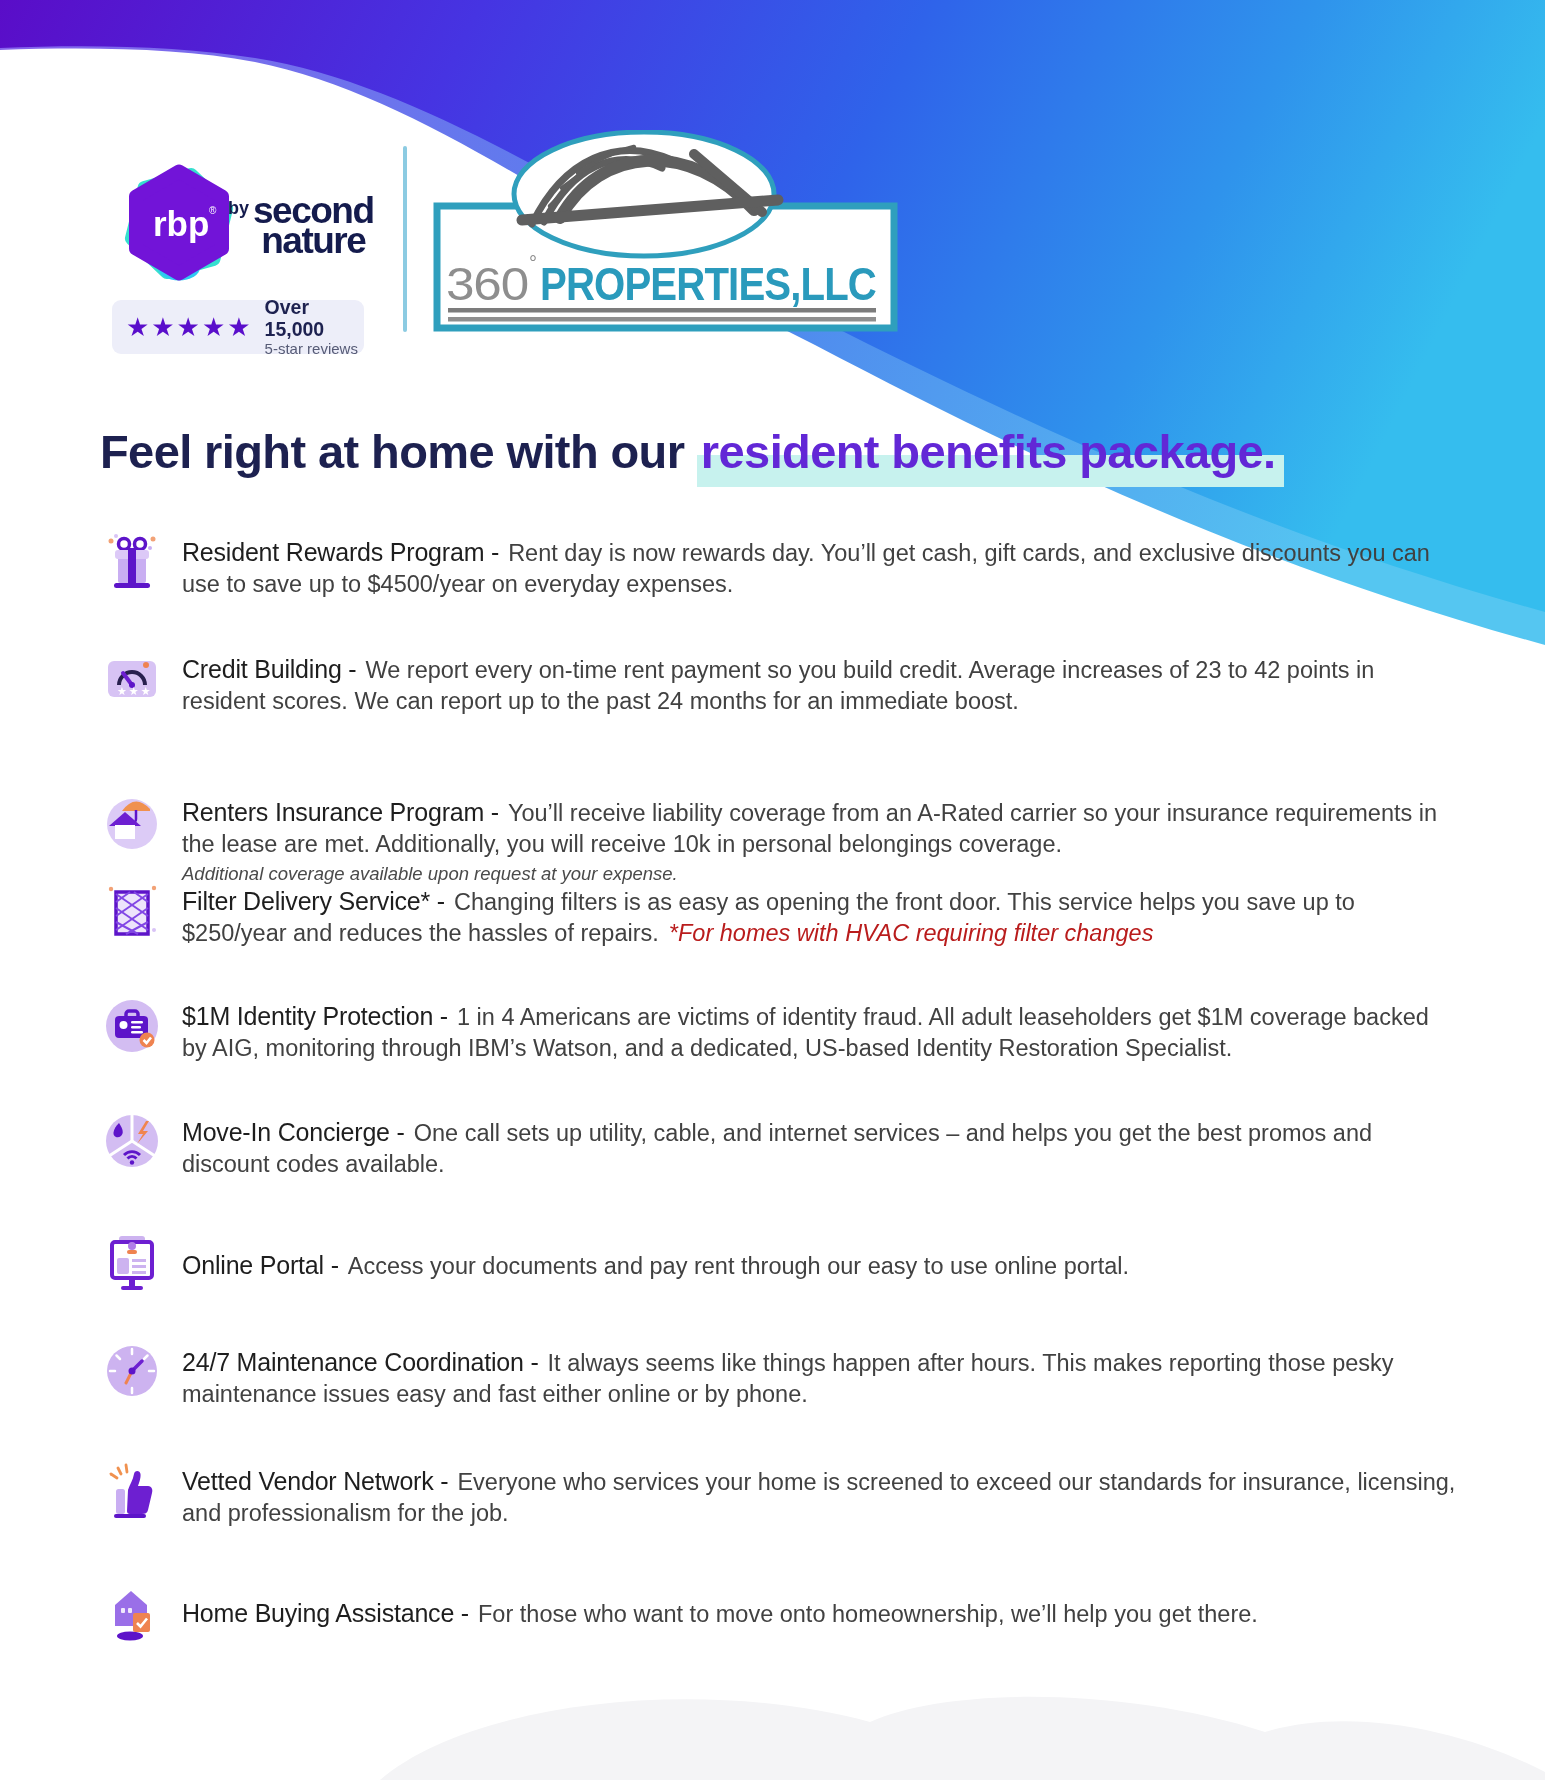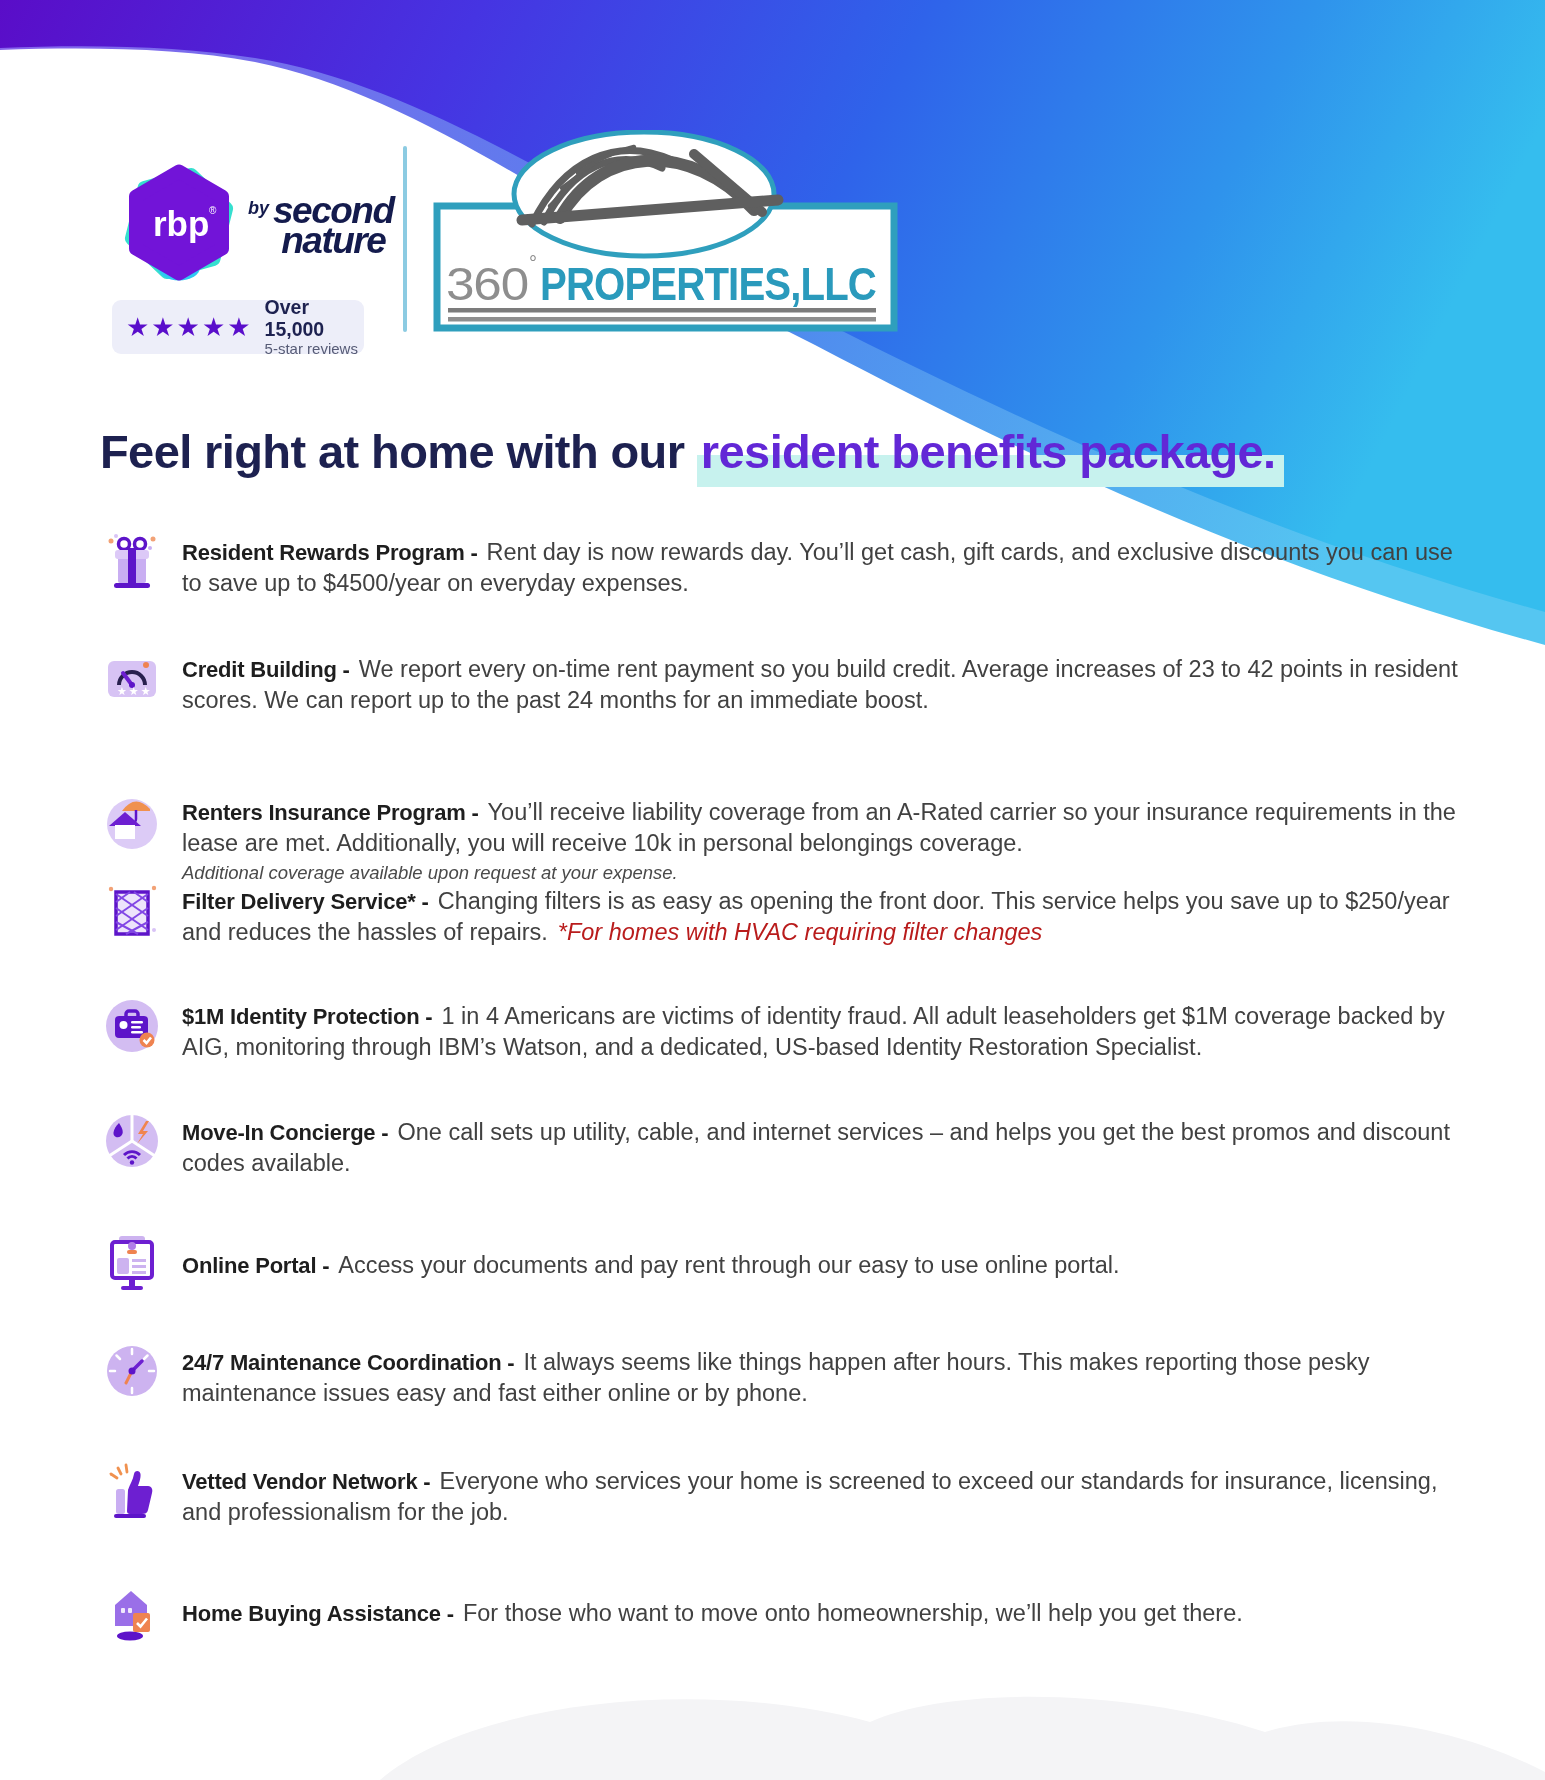--- a/index.html
+++ b/index.html
@@ -8,21 +8,21 @@
   .page { position:relative; width:1545px; height:1780px; background:#fff; }
 
   
   .top-wave { position:absolute; top:0; left:0; width:1545px; height:660px; }
 
   
   .bottom-wave { position:absolute; bottom:0; left:0; width:1545px; height:120px; }
 
   
   .rbp-logo   { position:absolute; left:122px; top:158px; width:115px; height:128px; }
-  .byline     { position:absolute; left:248px; top:196px; display:flex; color:#141b4d;font-style:italic; }
+  .byline     { position:absolute; left:228px; top:196px; display:flex; color:#141b4d; }
   .byline .by { font-size:18px; font-weight:600; margin:2px 4px 0 0; }
   .byline .brand { display:flex; flex-direction:column; align-items:center;
                    font-weight:800; font-size:37px; line-height:0.82; letter-spacing:-1.5px; }
   .badge { position:absolute; left:112px; top:300px; width:252px; height:54px;
            background:#edeef9; border-radius:9px; display:flex; align-items:center;
            padding:0 0 0 14px; box-sizing:border-box; }
   .badge .stars { font-family:"DejaVu Sans", sans-serif; color:#5a0ecb;
                   font-size:26px; letter-spacing:2px; line-height:1; }
   .badge .txt { margin-left:12px; display:flex; flex-direction:column; }
   .badge .l1 { font-size:19.5px; font-weight:700; color:#1d2150; line-height:1.12; }
@@ -39,21 +39,21 @@
                   background-image:linear-gradient(#c7f2ee,#c7f2ee);
                   background-repeat:no-repeat; background-size:100% 52%;
                   background-position:0 100%; padding:0 8px 9px 4px; }
 
   
   .benefit { position:absolute; left:100px; width:1360px; display:flex; }
   .benefit .icon { width:64px; flex:none; margin:-6px 18px 0 0; text-align:center; }
   .benefit.single .icon { margin-top:-18px; }
   .btext { flex:1; }
   .line { margin:0; font-size:23.5px; line-height:31px; color:#414141; }
-  .btitle { font-size:22px; font-weight:700; color:#1e1e1e; letter-spacing:-0.2px;
+  .btitle { font-size:25px; font-weight:400; color:#1e1e1e; letter-spacing:-0.2px;
             margin-right:9px; }
   .inline-note { font-style:italic; margin-left:10px; color:#b91c1c; }
   .note-block { margin:3px 0 0 0; font-size:18.5px; font-style:italic; color:#4a4a4a; }
 </style>
 </head>
 <body>
 
 <div class="page">
 
   <svg class="top-wave" viewBox="0 0 1545 660" preserveAspectRatio="none">

